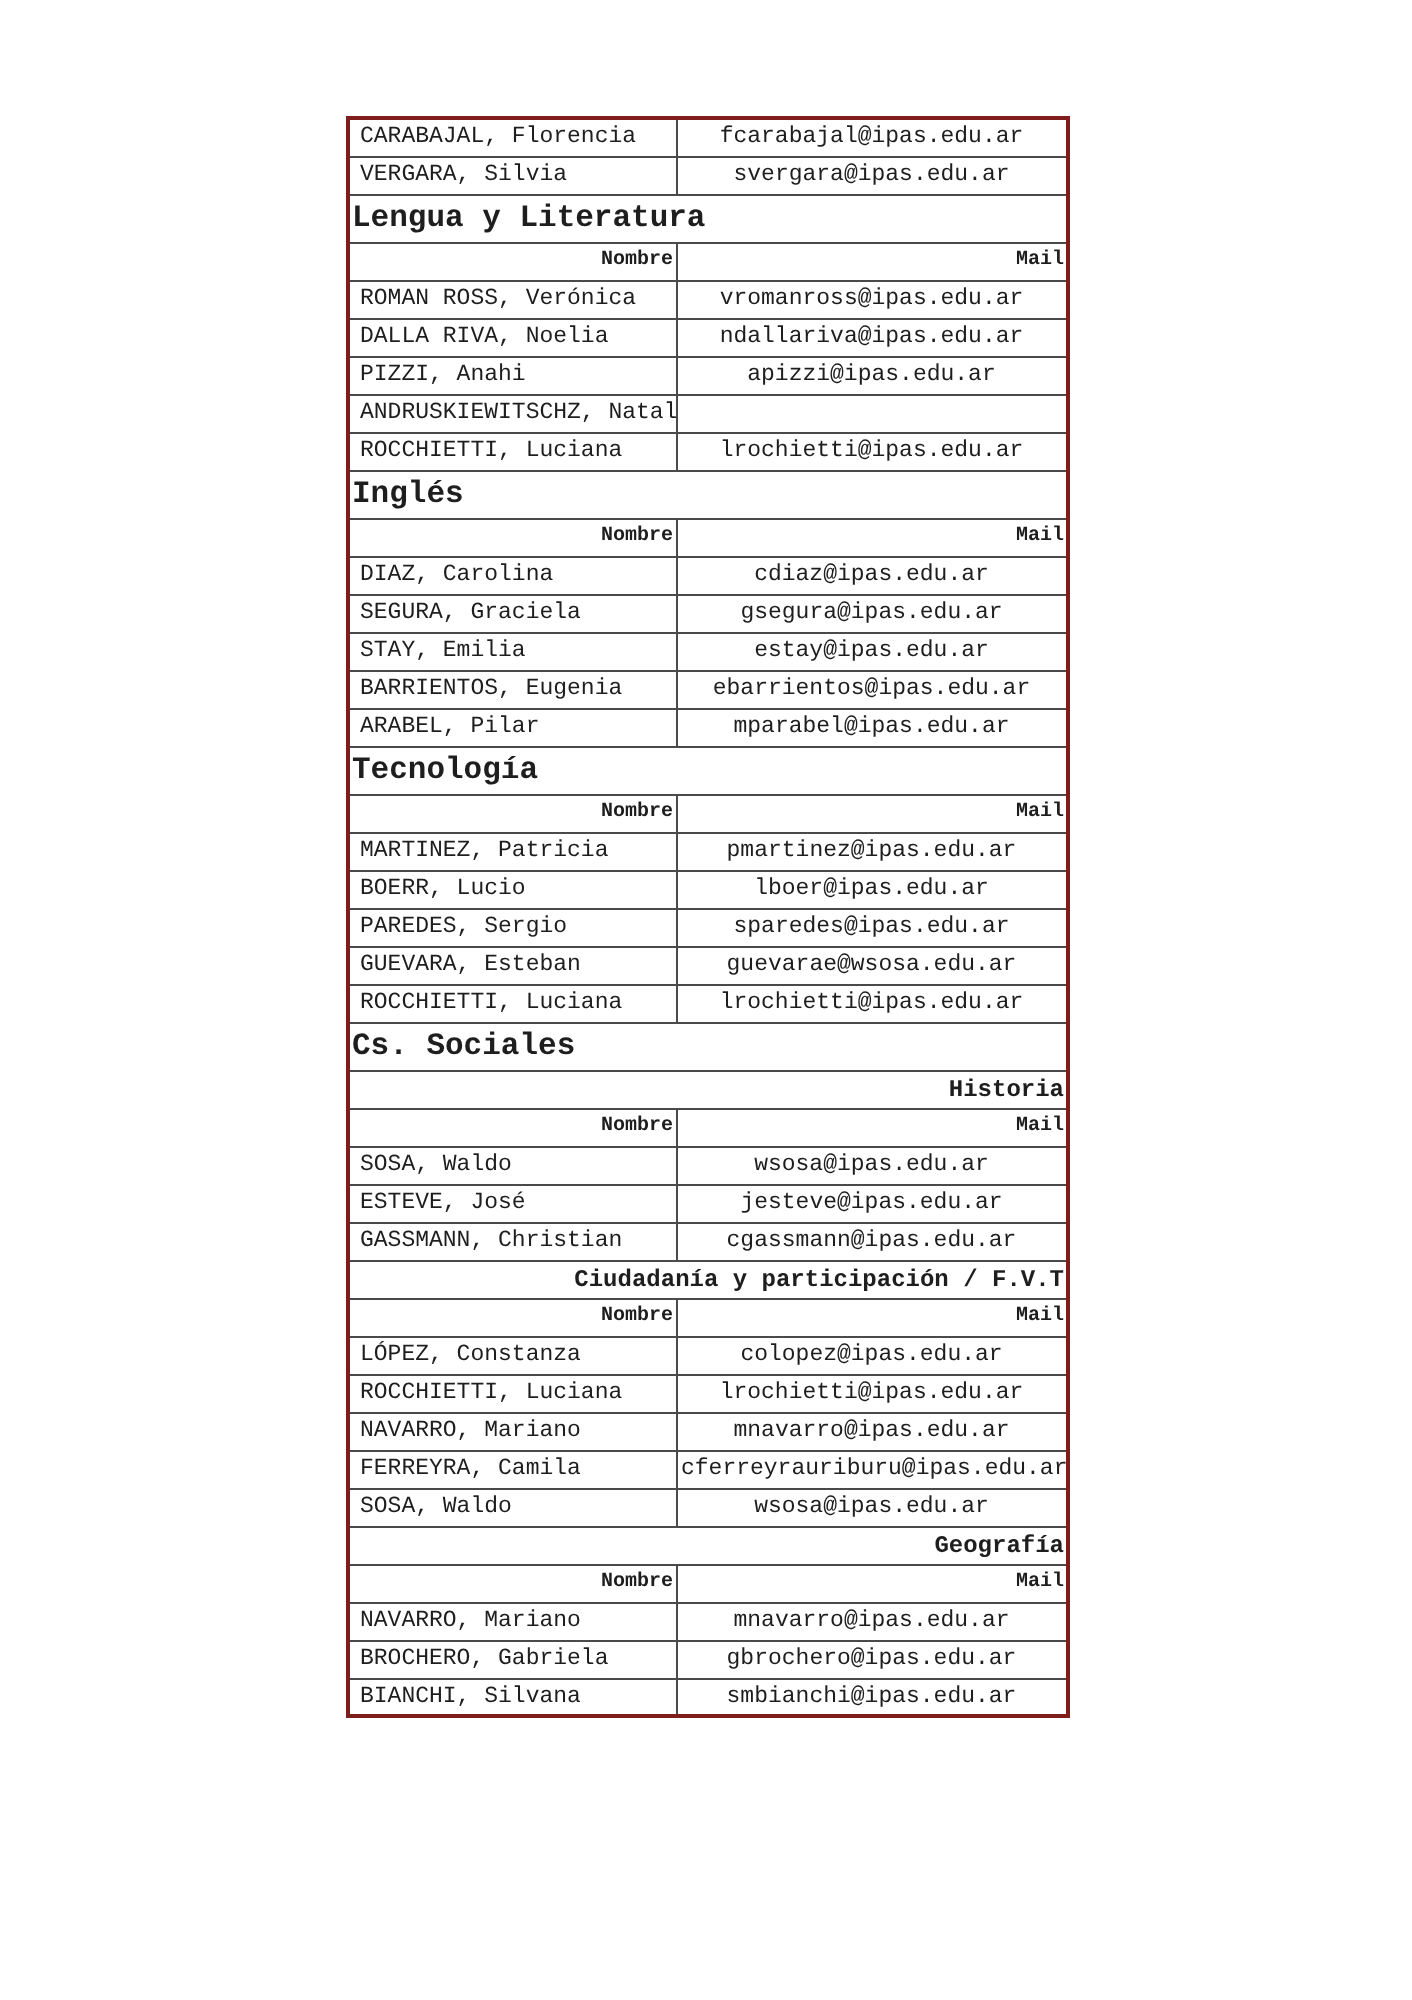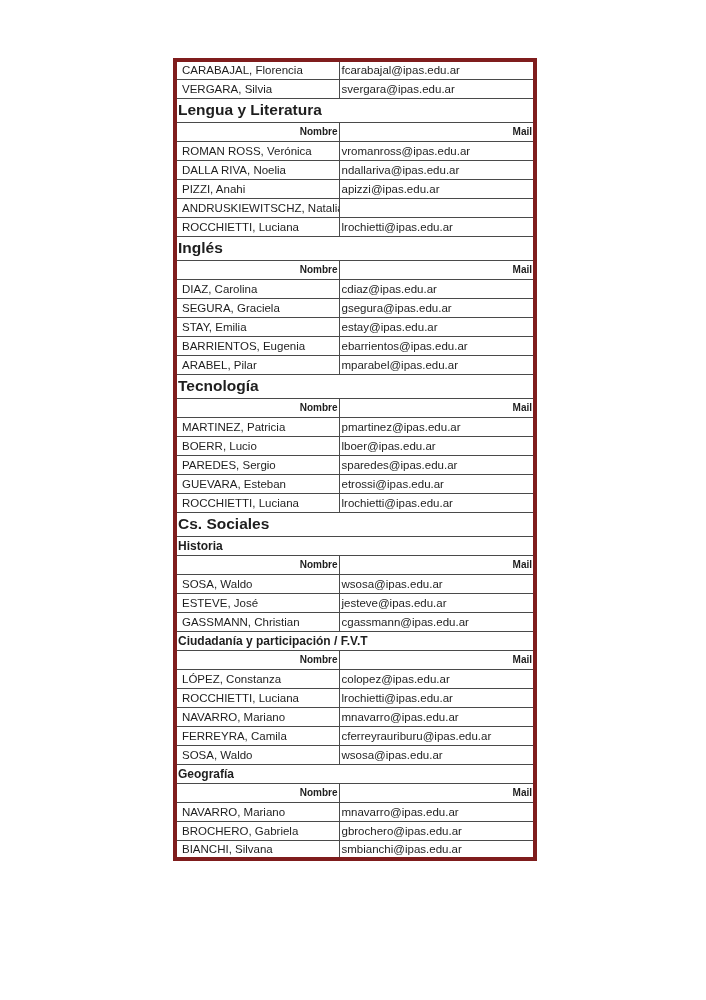--- a/index.html
+++ b/index.html
@@ -24,58 +24,59 @@
   .table-wrap {
     position: absolute;
     left: 173px;
     top: 58px;
     width: 360px;
   }
   table.staff {
     border-collapse: collapse;
     table-layout: fixed;
     width: 360px;
-    border: 4px solid #7f1d1d;
+    border: 2px solid #7f1d1d;
+    font-family: Liberation Mono, monospace;
   }
   table.staff td {
     border: 1px solid #4a4a4a;
     overflow: hidden;
     white-space: nowrap;
     box-sizing: border-box;
     color: #1e1e1e;
   }
   .data-row td {
     height: 19px;
     font-size: 11.5px;
   }
   .name-cell {
     text-align: left;
     padding: 0 3px 0 5px;
   }
   .mail-cell {
-    text-align: left;
+    text-align: center;
     padding: 0 2px;
   }
   .colheader-row td {
     height: 19px;
     font-size: 10px;
     font-weight: bold;
     text-align: right;
   }
   .section-row td {
     height: 24px;
     font-size: 15.5px;
     font-weight: bold;
     text-align: left;
   }
   .subsection-row td {
     height: 19px;
     font-size: 12px;
     font-weight: bold;
-    text-align: left;
+    text-align: right;
   }
 </style>
 </head>
 <body>
 
 <div class="doc-page">
   <div class="table-wrap">
     <table class="staff">
       <colgroup>
         <col style="width:164px">
@@ -158,21 +159,21 @@
           <tr class="data-row">
             <td class="name-cell">BOERR, Lucio</td>
             <td class="mail-cell">lboer@ipas.edu.ar</td>
           </tr>
           <tr class="data-row">
             <td class="name-cell">PAREDES, Sergio</td>
             <td class="mail-cell">sparedes@ipas.edu.ar</td>
           </tr>
           <tr class="data-row">
             <td class="name-cell">GUEVARA, Esteban</td>
-            <td class="mail-cell">etrossi@ipas.edu.ar</td>
+            <td class="mail-cell">guevarae@wsosa.edu.ar</td>
           </tr>
           <tr class="data-row">
             <td class="name-cell">ROCCHIETTI, Luciana</td>
             <td class="mail-cell">lrochietti@ipas.edu.ar</td>
           </tr>
           <tr class="section-row">
             <td colspan="2">Cs. Sociales</td>
           </tr>
           <tr class="subsection-row">
             <td colspan="2">Historia</td>

